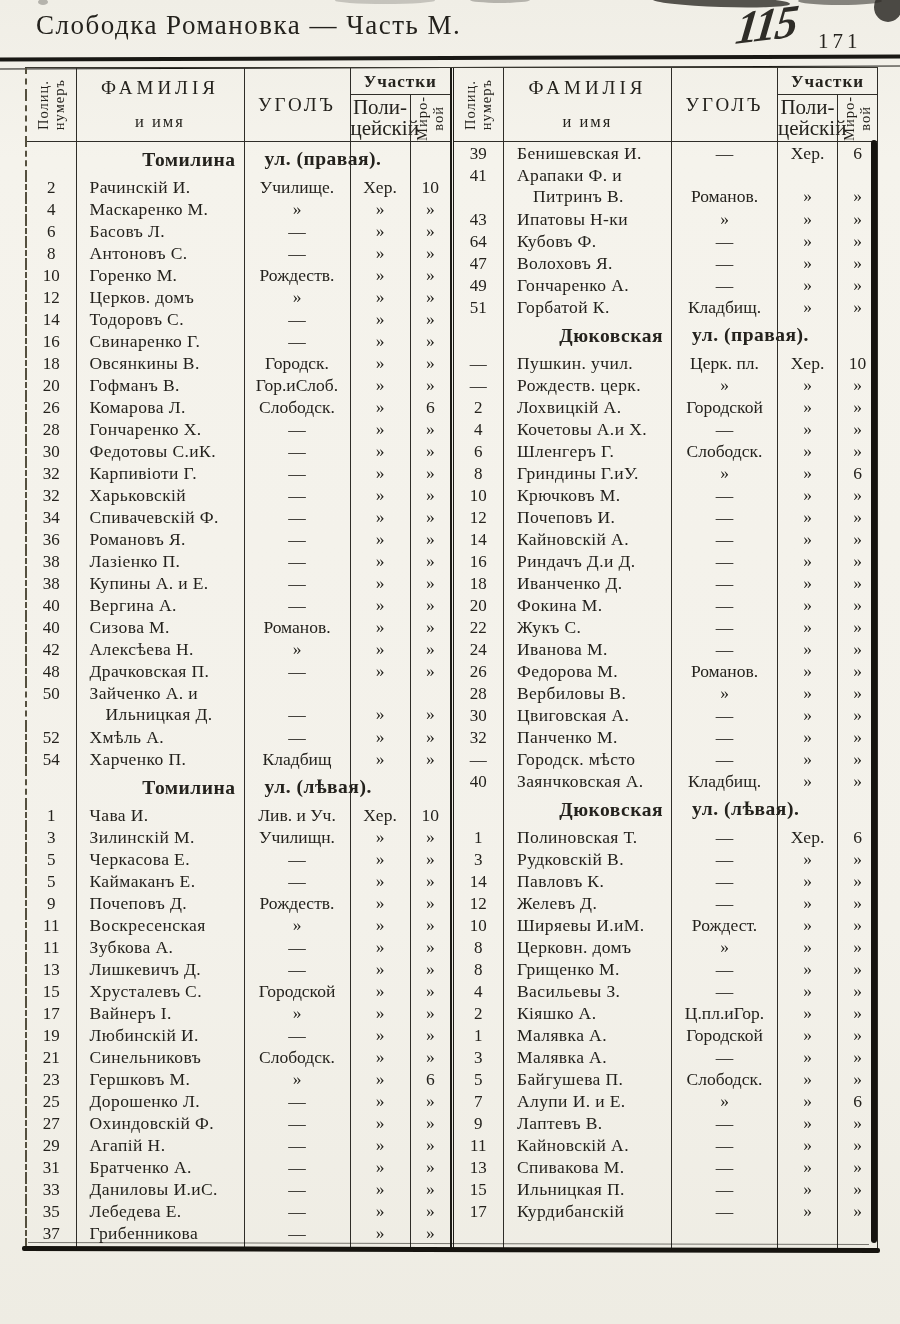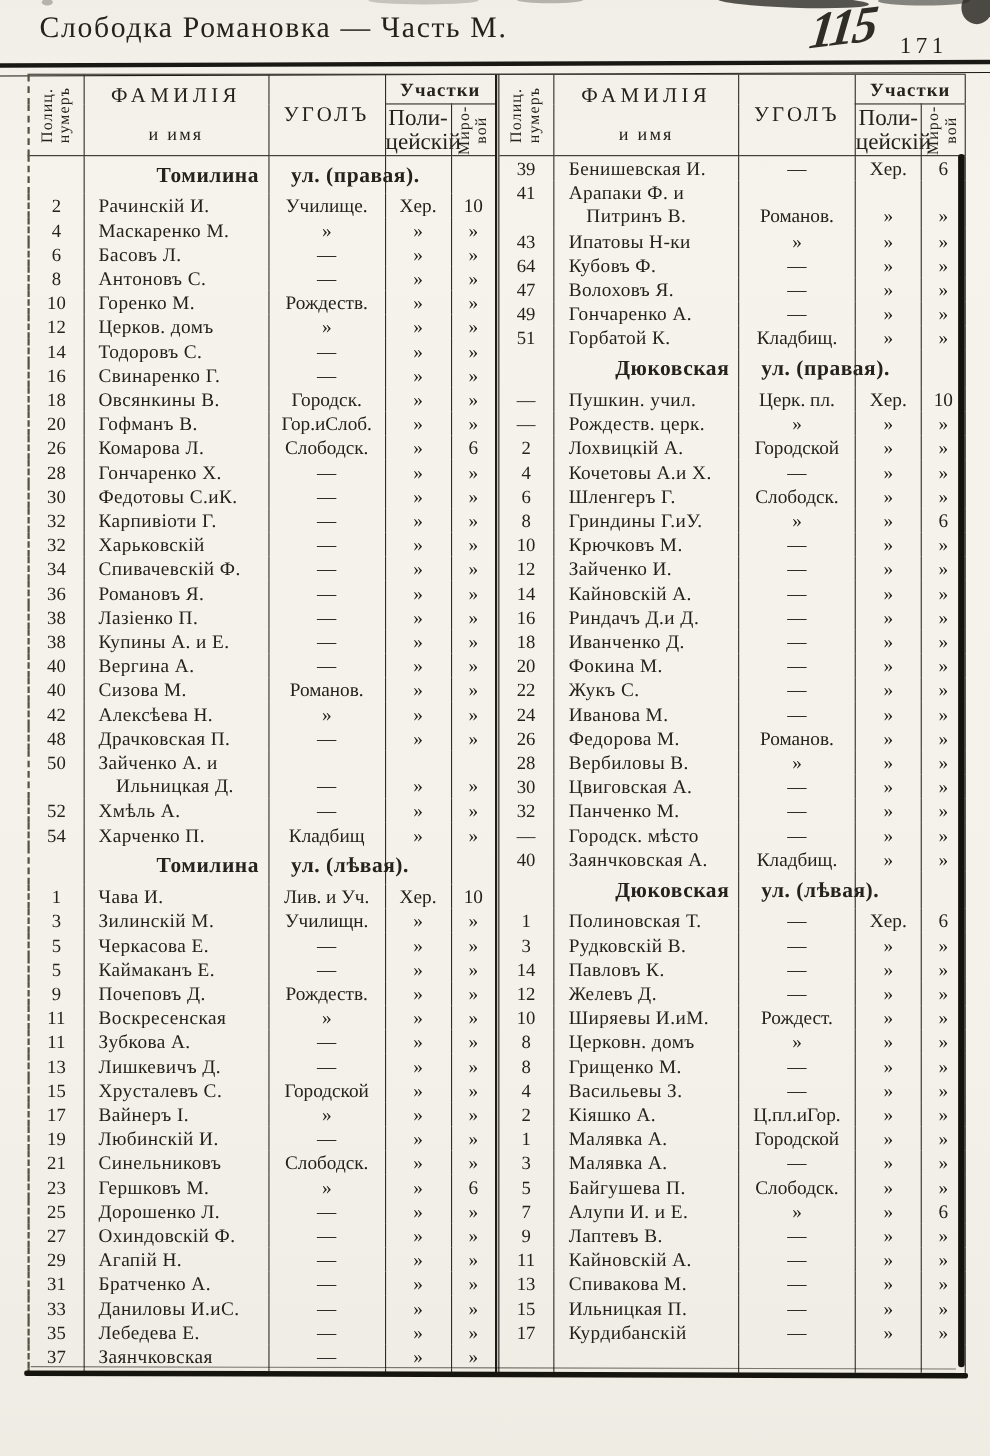--- a/index.html
+++ b/index.html
@@ -548,21 +548,21 @@
             <td class="c-name b-r">
               <div>Лебедева Е.</div>
             </td>
             <td class="c-corner b-r">—</td>
             <td class="c-pol b-r">»</td>
             <td class="c-mir">»</td>
           </tr>
           <tr class="data-row">
             <td class="c-num b-r">37</td>
             <td class="c-name b-r">
-              <div>Заянчковская</div>
+              <div>Грибенникова</div>
             </td>
             <td class="c-corner b-r">—</td>
             <td class="c-pol b-r">»</td>
             <td class="c-mir">»</td>
           </tr>
           <tr class="filler-row">
             <td class="c-num b-r"></td>
             <td class="c-name b-r"></td>
             <td class="c-corner b-r"></td>
             <td class="c-pol b-r"></td>
@@ -742,21 +742,21 @@
             <td class="c-name b-r">
               <div>Крючковъ М.</div>
             </td>
             <td class="c-corner b-r">—</td>
             <td class="c-pol b-r">»</td>
             <td class="c-mir">»</td>
           </tr>
           <tr class="data-row">
             <td class="c-num b-r">12</td>
             <td class="c-name b-r">
-              <div>Зайченко И.</div>
+              <div>Почеповъ И.</div>
             </td>
             <td class="c-corner b-r">—</td>
             <td class="c-pol b-r">»</td>
             <td class="c-mir">»</td>
           </tr>
           <tr class="data-row">
             <td class="c-num b-r">14</td>
             <td class="c-name b-r">
               <div>Кайновскій А.</div>
             </td>

